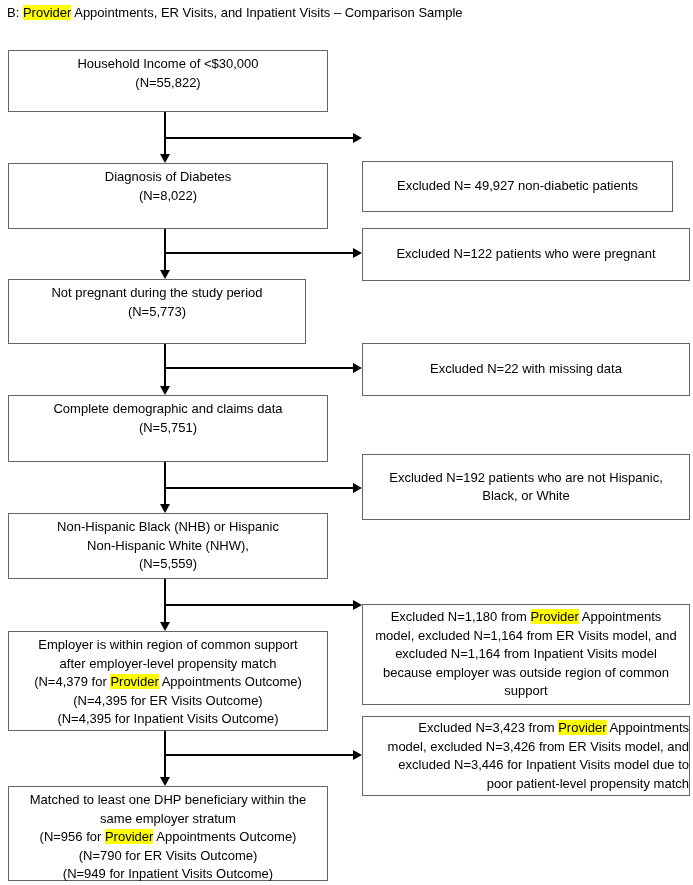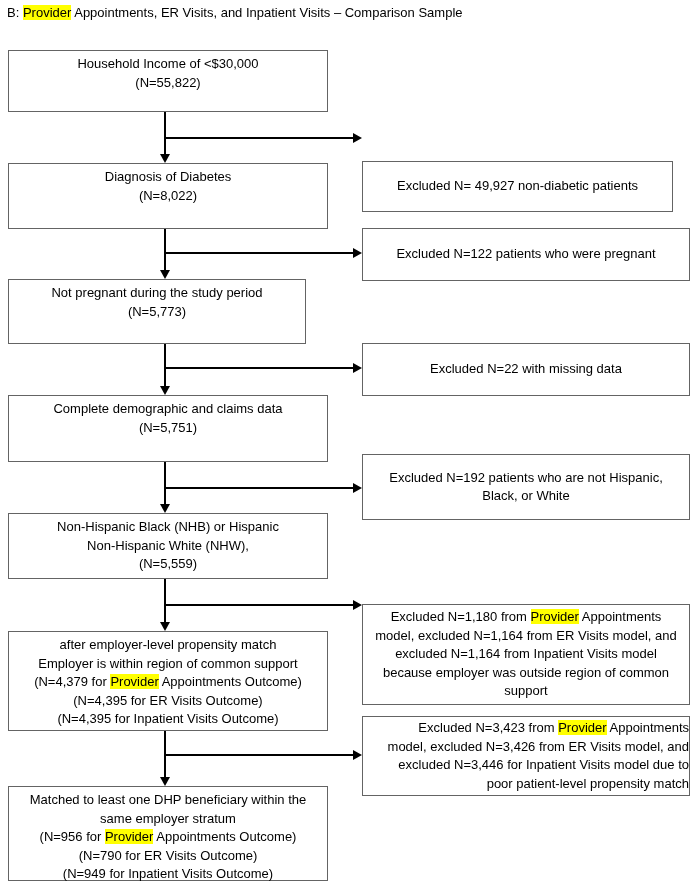--- a/index.html
+++ b/index.html
@@ -67,22 +67,22 @@
       <div class="fbox main" style="left: 8px; top: 395px; width: 320px; height: 67px;">
         <div><span>Complete demographic and claims data</span></div>
         <div><span>(N=5,751)</span></div>
       </div>
       <div class="fbox main" style="left: 8px; top: 513px; width: 320px; height: 66px;">
         <div><span>Non-Hispanic Black (NHB) or Hispanic</span></div>
         <div><span>Non-Hispanic White (NHW),</span></div>
         <div><span>(N=5,559)</span></div>
       </div>
       <div class="fbox main" style="left: 8px; top: 631px; width: 320px; height: 100px;">
+        <div><span>Employer is within region of common support</span></div>
         <div><span>after employer-level propensity match</span></div>
-        <div><span>Employer is within region of common support</span></div>
         <div><span>(N=4,379 for </span><span class="hl">Provider</span><span> Appointments Outcome)</span></div>
         <div><span>(N=4,395 for ER Visits Outcome)</span></div>
         <div><span>(N=4,395 for Inpatient Visits Outcome)</span></div>
       </div>
       <div class="fbox main" style="left: 8px; top: 786px; width: 320px; height: 95px;">
         <div><span>Matched to least one DHP beneficiary within the</span></div>
         <div><span>same employer stratum</span></div>
         <div><span>(N=956 for </span><span class="hl">Provider</span><span> Appointments Outcome)</span></div>
         <div><span>(N=790 for ER Visits Outcome)</span></div>
         <div><span>(N=949 for Inpatient Visits Outcome)</span></div>

